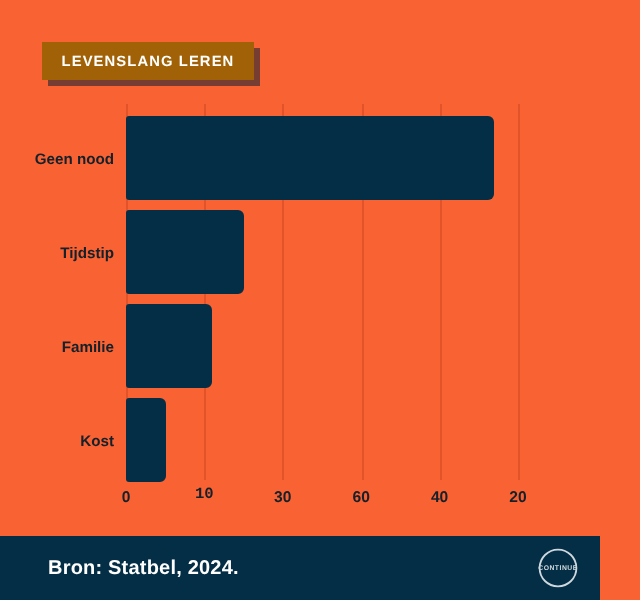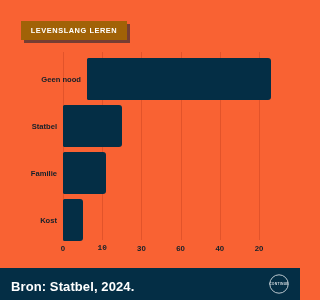--- a/index.html
+++ b/index.html
@@ -124,24 +124,24 @@
   #footer {
     position: absolute;
     left: 0;
     bottom: 0;
     width: 300px;
     height: 32px;
     background: #042e45;
   }
   #source-text {
     position: absolute;
-    left: 11px;
+    left: 24px;
     top: 11px;
     color: #ffffff;
-    font-size: 13px;
+    font-size: 10px;
     font-weight: bold;
     letter-spacing: 0.1px;
     white-space: nowrap;
     text-align: right;
   }
   #logo {
     position: absolute;
     right: 9px;
     top: 4px;
     width: 24px;
@@ -173,27 +173,27 @@
 
   <div id="chart">
     <div id="plot">
       <div class="axis-zero"></div>
 
     <div class="gridline" style="left: 39.2px;"></div>
         <div class="gridline" style="left: 78.4px;"></div>
         <div class="gridline" style="left: 117.6px;"></div>
         <div class="gridline" style="left: 156.8px;"></div>
         <div class="gridline" style="left: 196px;"></div>
-        <div class="bar-row" style="top: 6px; width: 196px; margin-left: 24px;">
+        <div class="bar-row" style="top: 6px; width: 196px;">
           <div class="bar" style="width: 184.24px;"></div>
           <div class="cat-label">Geen nood</div>
         </div>
         <div class="bar-row" style="top: 53px; width: 196px;">
           <div class="bar" style="width: 58.8px;"></div>
-          <div class="cat-label">Statbel</div>
+          <div class="cat-label">Tijdstip</div>
         </div>
         <div class="bar-row" style="top: 100px; width: 196px; padding-left: 32px;">
           <div class="bar" style="width: 43.12px;"></div>
           <div class="cat-label">Familie</div>
         </div>
         <div class="bar-row" style="top: 147px; width: 196px; padding-left: 32px;">
           <div class="bar" style="width: 19.6px;"></div>
           <div class="cat-label">Kost</div>
         </div>
       </div>

